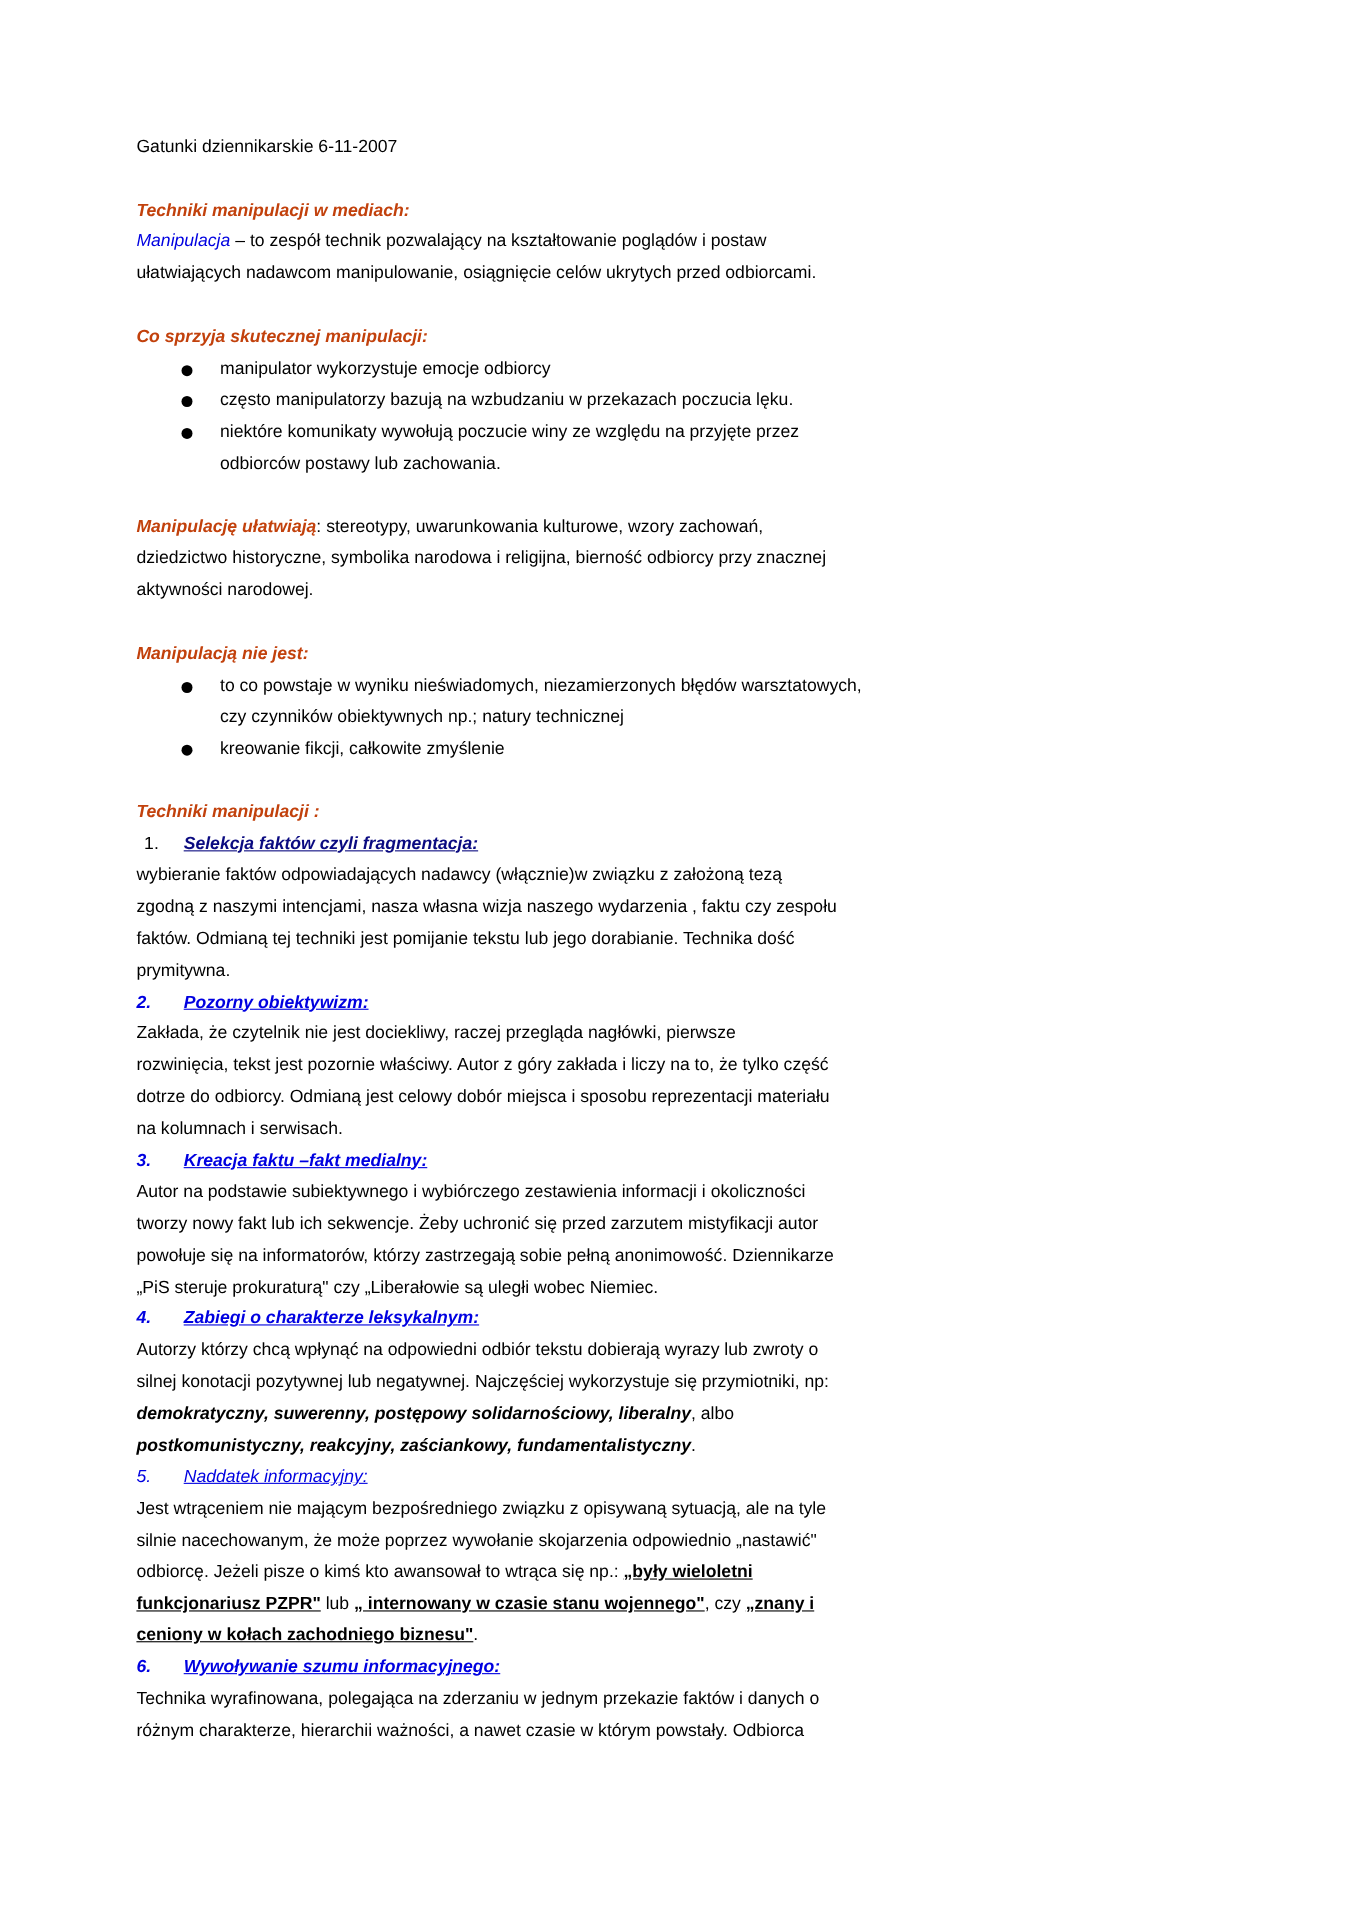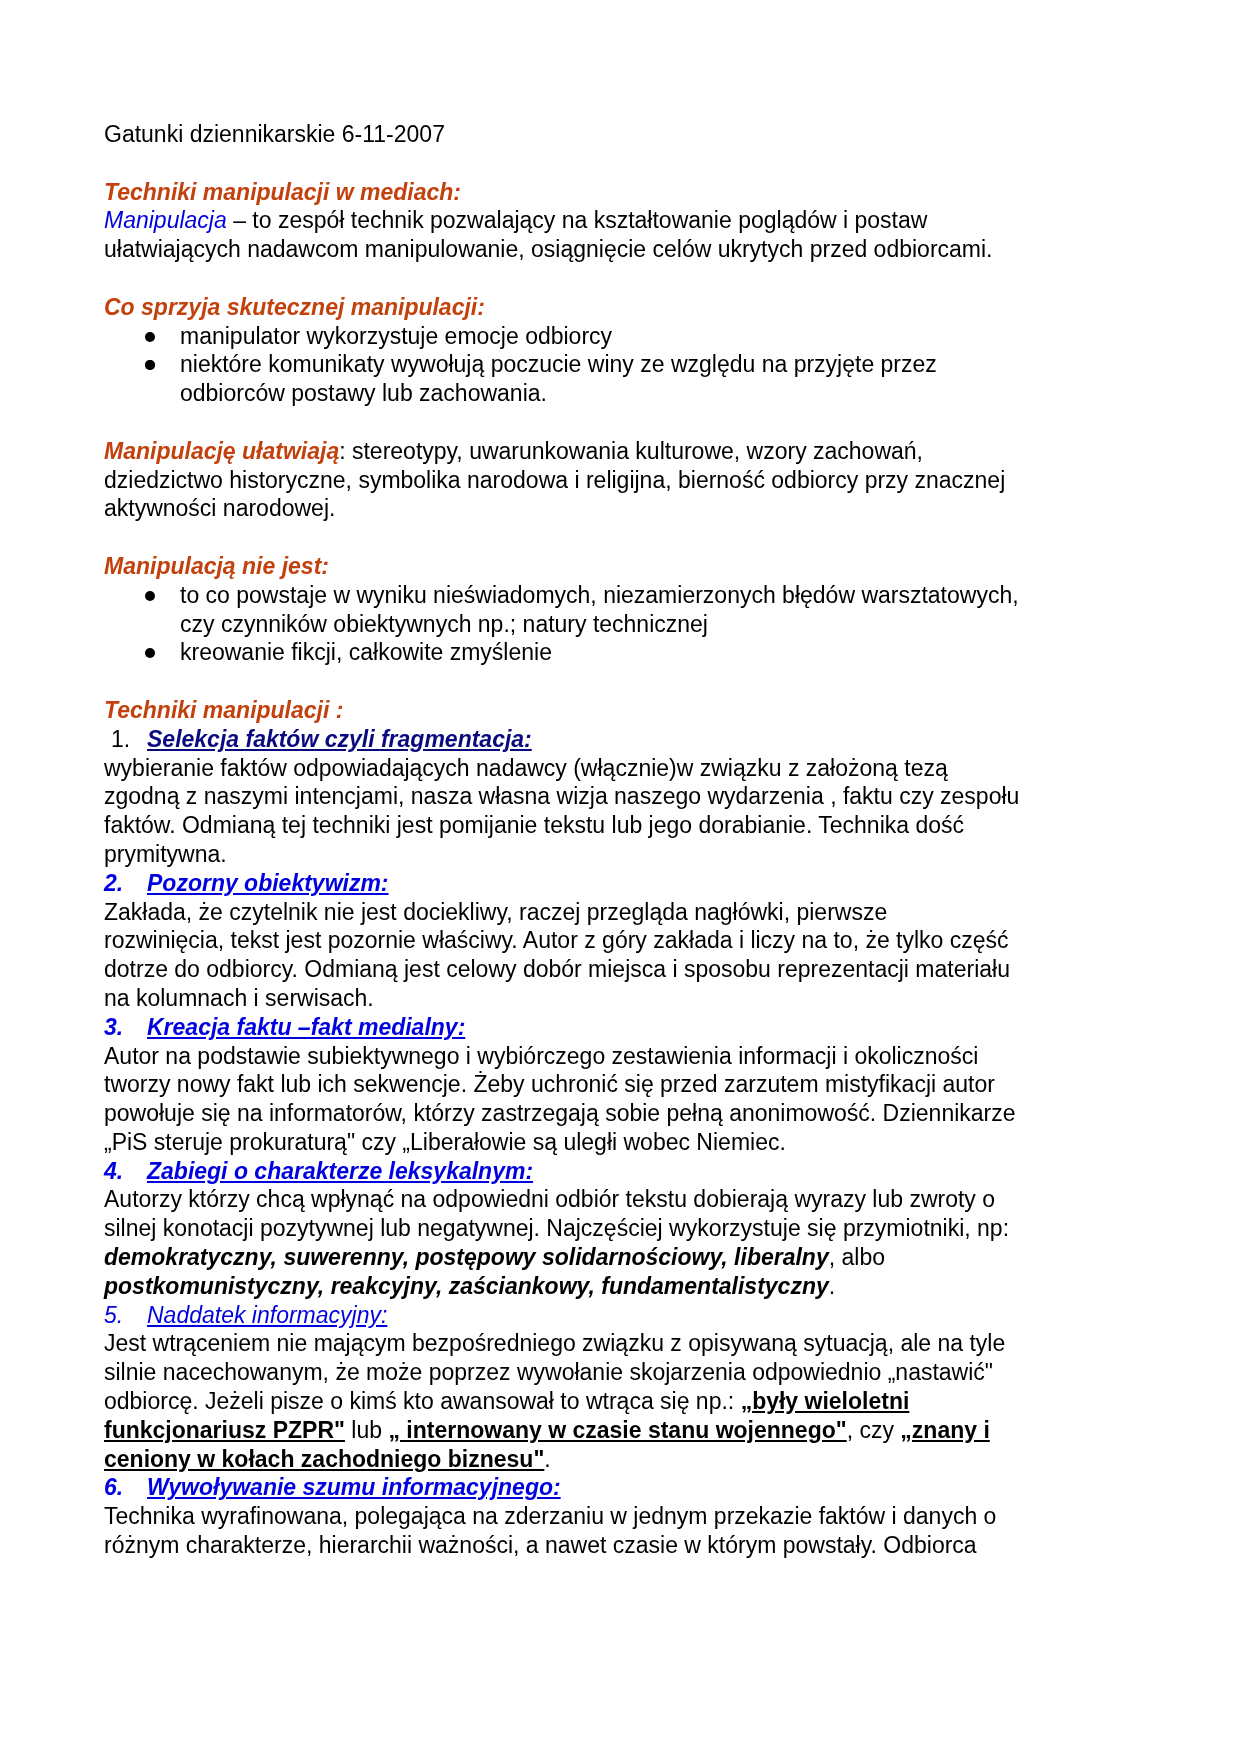--- a/index.html
+++ b/index.html
@@ -10,24 +10,24 @@
     body {
       width: 1240px;
       height: 1754px;
       position: relative;
       overflow: hidden;
       font-family: "Liberation Sans", sans-serif;
       color: #000000;
     }
     .page {
       position: absolute;
-      left: 104px;
+      left: 124px;
       top: 120px;
       width: 1000px;
-      font-size: 23px;
+      font-size: 16px;
       line-height: 28.8px;
     }
     .p { margin: 0; }
     .gap { height: 28.8px; }
     .red { color: #c2410c; font-weight: bold; font-style: italic; }
     .blue-i { color: #0000e0; font-style: italic; margin-top: 21px; }
     .bullets { margin: 0; padding: 0; list-style: none; }
     .bullets li {
       position: relative;
       padding-left: 76px;
@@ -68,21 +68,21 @@
   <div class="gap"></div>
 
   <p class="p red">Techniki manipulacji w mediach:</p>
   <p class="p"><span class="blue-i" style="font-weight:normal">Manipulacja</span><span> – to zespół technik pozwalający na kształtowanie poglądów i postaw</span></p>
   <p class="p">ułatwiających nadawcom manipulowanie, osiągnięcie celów ukrytych przed odbiorcami.</p>
   <div class="gap"></div>
 
   <p class="p red">Co sprzyja skutecznej manipulacji:</p>
   <ul class="bullets">
     <li><span class="dot"></span><span>manipulator wykorzystuje emocje odbiorcy</span></li>
-    <li><span class="dot"></span></li>
+    <li><span class="dot"></span><span>często manipulatorzy bazują na wzbudzaniu w przekazach poczucia lęku.</span></li>
     <li><span class="dot"></span><span>niektóre komunikaty wywołują poczucie winy ze względu na przyjęte przez</span><br><span>odbiorców postawy lub zachowania.</span></li>
   </ul>
   <div class="gap"></div>
 
   <p class="p"><span class="red">Manipulację ułatwiają</span><span>: stereotypy, uwarunkowania kulturowe, wzory zachowań,</span></p>
   <p class="p">dziedzictwo historyczne, symbolika narodowa i religijna, bierność odbiorcy przy znacznej</p>
   <p class="p">aktywności narodowej.</p>
   <div class="gap"></div>
 
   <p class="p red">Manipulacją nie jest:</p>

